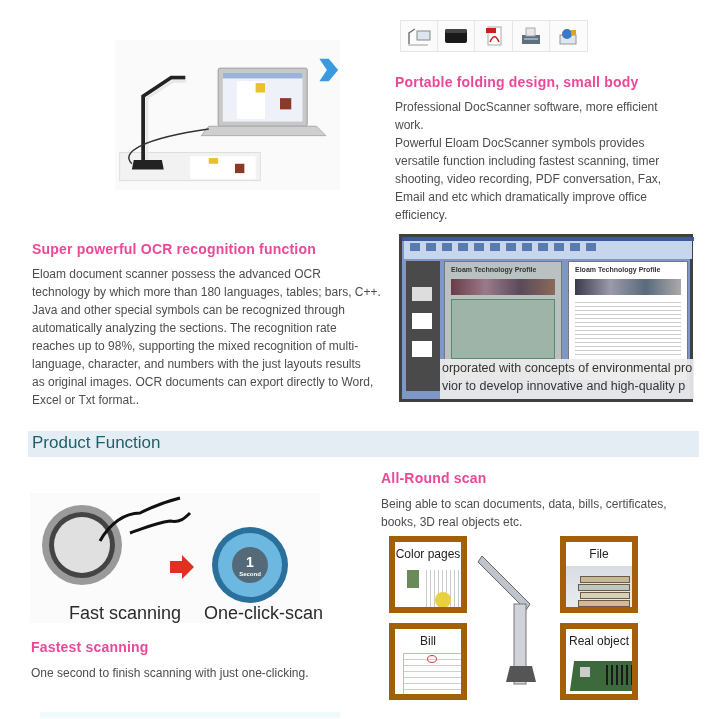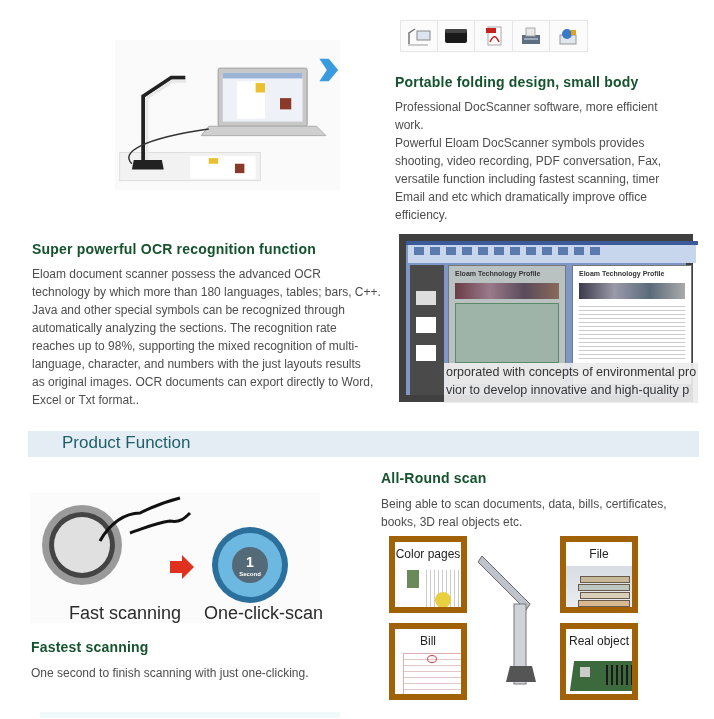--- a/index.html
+++ b/index.html
@@ -1,39 +1,39 @@
 <!DOCTYPE html>
 <html><head>
 <meta charset="utf-8">
 <style>
   * { box-sizing: border-box; margin: 0; padding: 0; }
   html, body { width: 714px; height: 719px; background: #ffffff; overflow: hidden; }
   body { position: relative; font-family: "Liberation Sans", sans-serif; color: #4a4a4a; }
 
   .abs { position: absolute; }
 
-  .heading { font-family: "Liberation Sans", sans-serif; font-weight: bold; color: #14532d; font-size: 14px; letter-spacing: 0.2px; }
+  .heading { font-family: "Liberation Sans", sans-serif; font-weight: bold; color: #ec4899; font-size: 14px; letter-spacing: 0.2px; }
   .body-text { font-size: 12px; line-height: 18px; color: #4d4d4d; }
 
   
   .scanner-illus { left: 115px; top: 40px; width: 225px; height: 150px; background: #fafafa; }
   .scanner-illus svg { width: 100%; height: 100%; }
 
   
   .thumb-strip { left: 400px; top: 20px; width: 188px; height: 32px; display: flex; border: 1px solid #e5e5e5; background: #fbfbfb; }
   .thumb { width: 37.6px; height: 30px; border-right: 1px solid #e5e5e5; display: flex; align-items: center; justify-content: center; }
   .thumb:last-child { border-right: none; }
   .thumb svg { width: 28px; height: 22px; }
 
   
-  .ocr-shot { left: 399px; top: 234px; width: 294px; height: 168px; background: #7f97c7; border: 7px solid #404040; }
+  .ocr-shot { left: 399px; top: 234px; width: 294px; height: 168px; background: #7f97c7; border: 3px solid #404040; }
 
   
   .pf-bar { left: 28px; top: 431px; width: 671px; height: 26px; background: #e4edf4; }
-  .pf-title { left: 32px; top: 433px; font-size: 17px; color: #1f5f6a; margin-left: 30px; }
+  .pf-title { left: 32px; top: 433px; font-size: 17px; color: #1f5f6a; }
 
   
   .fast-img { left: 30px; top: 493px; width: 290px; height: 130px; background: #fbfbfb; }
   .fast-img svg { width: 100%; height: 100%; }
   .img-caption { font-size: 18px; color: #2b2b2b; }
 
   
   .panel-box { position: absolute; border: 6px solid #a16207; background: #fff; width: 78px; height: 77px; overflow: hidden; }
   .panel-label { font-size: 12px; color: #222; text-align: center; margin-top: 5px; }
 
@@ -99,22 +99,22 @@
       <rect x="17" y="5" width="5" height="5" fill="#e0a020"></rect>
     </svg>
   </div>
 </div>
 
 <div class="abs heading" style="left:395px; top:74px;">Portable folding design, small body</div>
 <div class="abs body-text" style="left:395px; top:98px; width:300px;">
   <div>Professional DocScanner software, more efficient</div>
   <div>work.</div>
   <div>Powerful Eloam DocScanner symbols provides</div>
+  <div>versatile function including fastest scanning, timer</div>
   <div>shooting, video recording, PDF conversation, Fax,</div>
-  <div>versatile function including fastest scanning, timer</div>
   <div>Email and etc which dramatically improve office</div>
   <div>efficiency.</div>
 </div>
 
 <div class="abs heading" style="left:32px; top:241px;">Super powerful OCR recognition function</div>
 <div class="abs body-text" style="left:32px; top:265px; width:365px;">
   <div>Eloam document scanner possess the advanced OCR</div>
   <div>technology by which more than 180 languages, tables; bars, C++.</div>
   <div>Java and other special symbols can be recognized through</div>
   <div>automatically analyzing the sections. The recognition rate</div>

